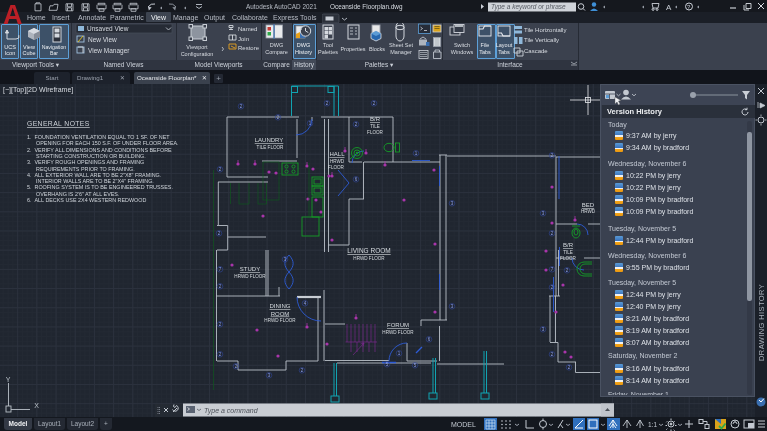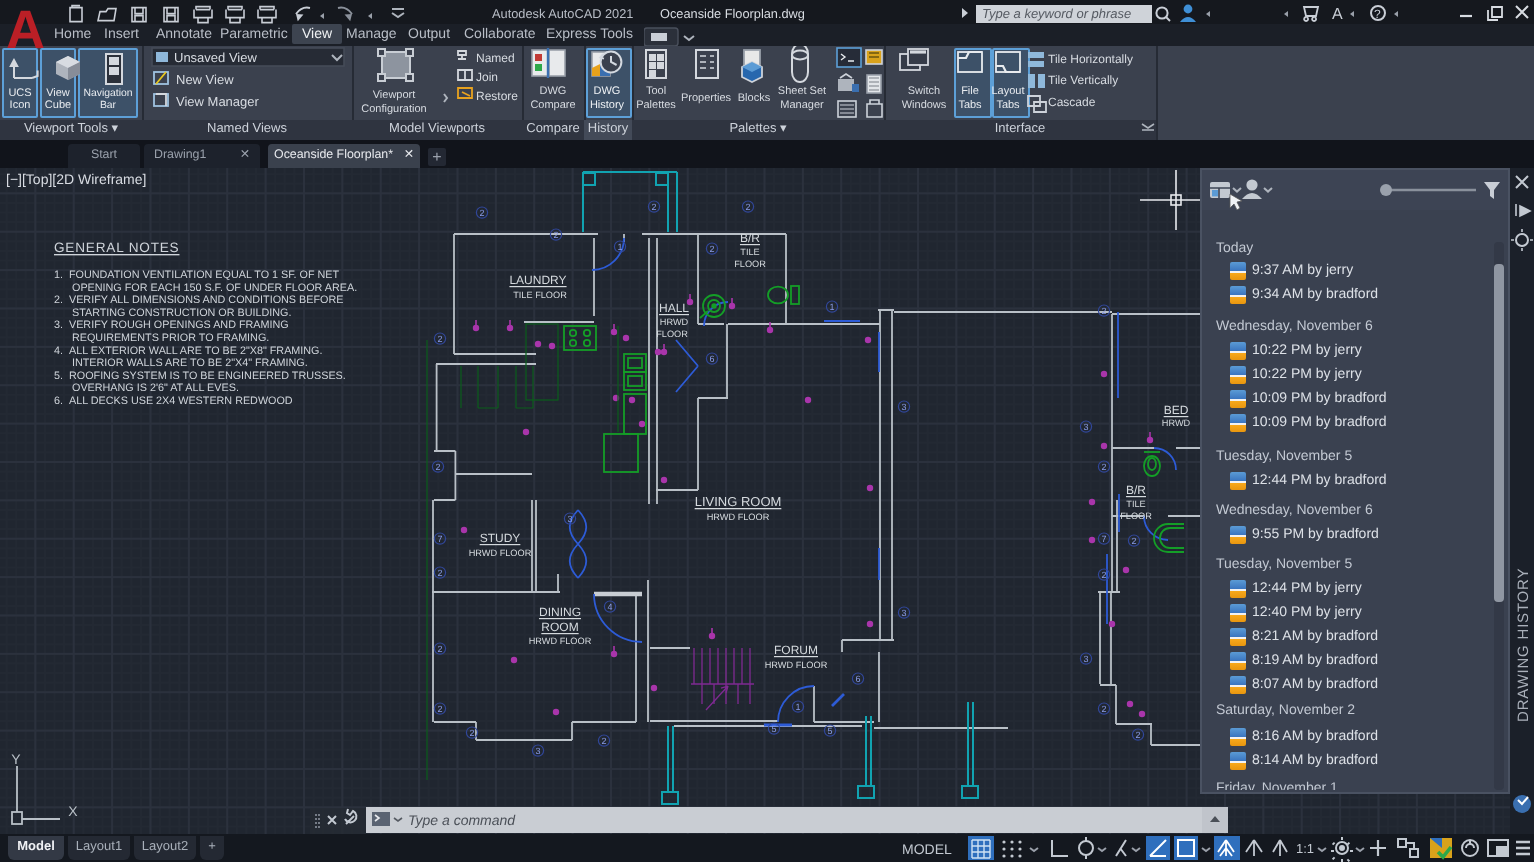--- a/index.html
+++ b/index.html
@@ -555,20 +555,25 @@
         <path d="M15.5,9 l2,1.8 2,-1.8" stroke="#aeb4bd" fill="none"></path>
         <path d="M14,12 l0,7 2,-2 1.5,3 1.5,-1 -1.5,-3 2.5,-0.5 z" fill="#f0f2f5" stroke="#555" stroke-width="0.4"></path>
         <circle cx="25" cy="7.5" r="2.8" fill="#c3c9d1"></circle>
         <path d="M20,14.5 q5,-6 10,0 z" fill="#c3c9d1"></path>
         <path d="M31,9 l2,1.8 2,-1.8" stroke="#aeb4bd" fill="none"></path>
         <path d="M94,10 h43" stroke="#8a919c" stroke-width="1.2"></path>
         <circle cx="92" cy="10" r="3" fill="#9aa1ac"></circle>
         <path d="M141,6 h8 l-3,4 v4.5 l-2,-1.5 v-3 z" fill="#c9ced6"></path>
       </svg>
     </div>
+    <div id="vptitle">Version History
+      <svg width="10" height="10" viewBox="0 0 10 10" style="left:138px;top:2px;">
+        <path d="M8,5 a3,3 0 1 1 -1,-2.3 m0,-2 v2 h-2" stroke="#c9ced6" fill="none" stroke-width="1"></path>
+      </svg>
+    </div>
     <div id="vlist" style="position:absolute;left:1px;top:33px;width:151px;height:277px;background:#3a4150;overflow:hidden;">
       <div class="vgroup" style="top:3px;">Today</div>
       <div class="vicon" style="top:13px;"></div>
         <div class="vitem" style="top:14px;">9:37 AM by jerry</div>
       <div class="vicon" style="top:25px;"></div>
         <div class="vitem" style="top:26px;">9:34 AM by bradford</div>
       <div class="vgroup" style="top:42px;">Wednesday, November 6</div>
       <div class="vicon" style="top:53px;"></div>
         <div class="vitem" style="top:54px;">10:22 PM by jerry</div>
       <div class="vicon" style="top:65px;"></div>

